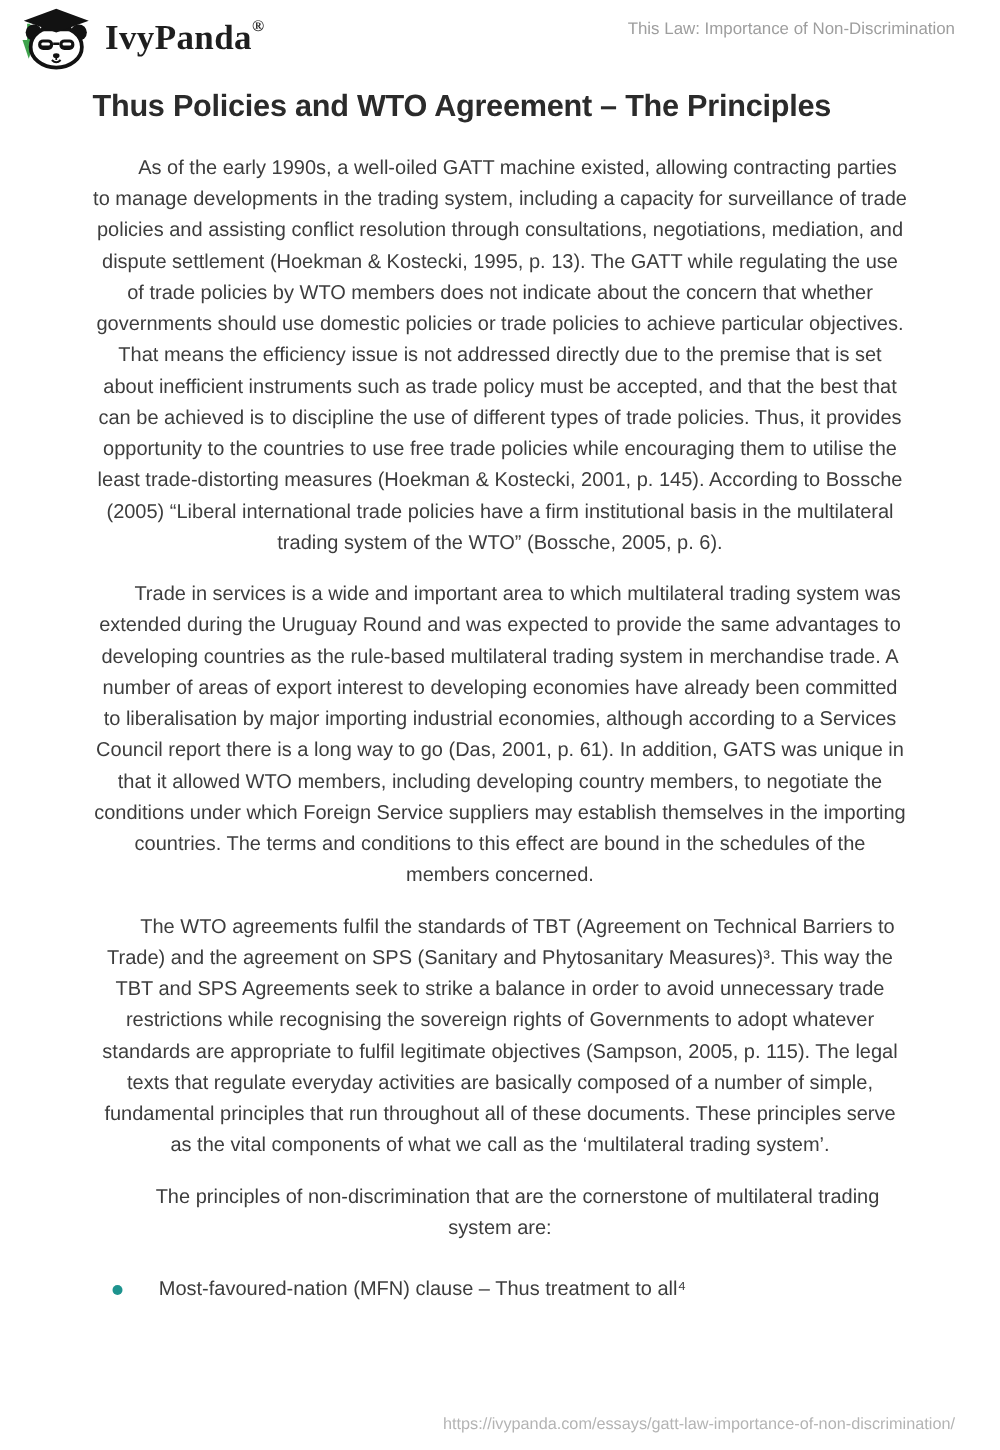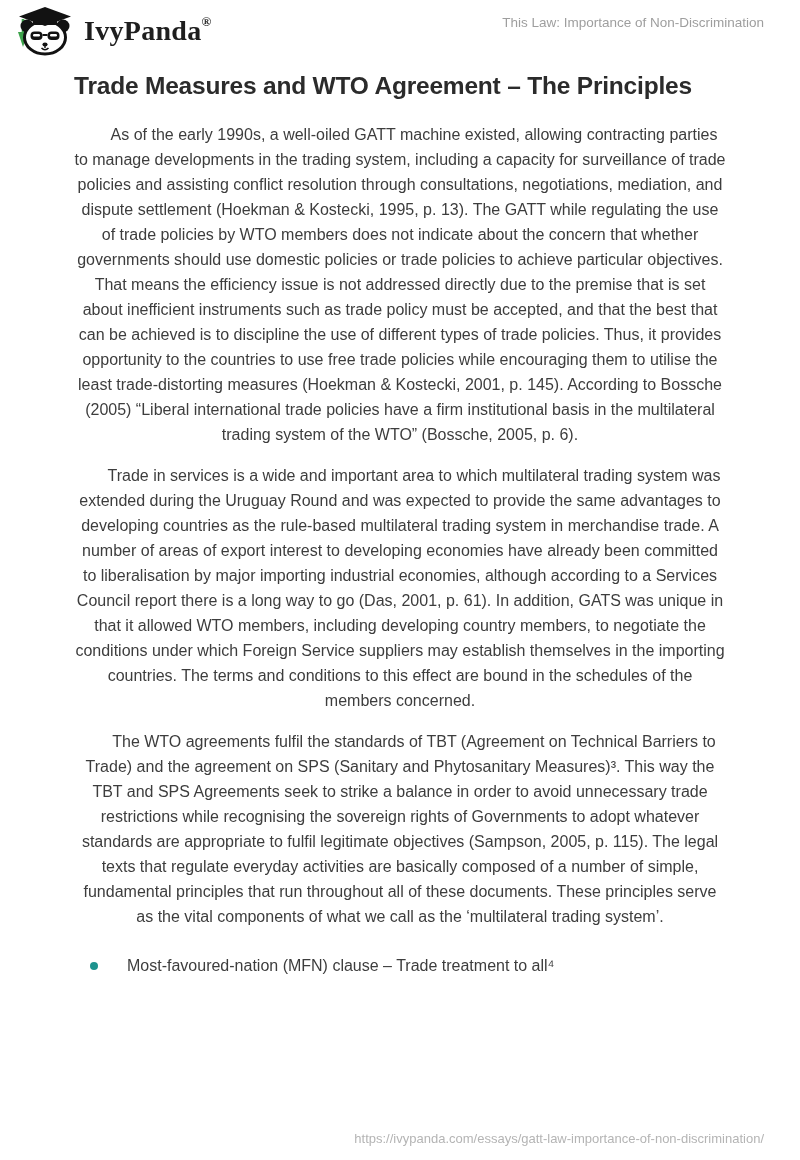--- a/index.html
+++ b/index.html
@@ -128,29 +128,30 @@
           <line x1="31" y1="40" x2="31" y2="42" stroke="#121212" stroke-width="1.4"></line>
           <path d="M27.5,42 Q31,45.5 34.5,42" fill="none" stroke="#121212" stroke-width="1.6"></path>
         </svg>
       </span>
       <span class="brand"><span>IvyPanda</span><span class="brand-reg">®</span></span>
     </div>
     <div class="running-title">This Law: Importance of Non-Discrimination</div>
   </div>
 
   <div class="content">
-    <h1 class="article-title">Trade Measures and WTO Agreement – The Principles</h1>
+    <h1 class="article-title">Thus Policies and WTO Agreement – The Principles</h1>
 
     <p class="para">As of the early 1990s, a well-oiled GATT machine existed, allowing contracting parties to manage developments in the trading system, including a capacity for surveillance of trade policies and assisting conflict resolution through consultations, negotiations, mediation, and dispute settlement (Hoekman &amp; Kostecki, 1995, p. 13). The GATT while regulating the use of trade policies by WTO members does not indicate about the concern that whether governments should use domestic policies or trade policies to achieve particular objectives. That means the efficiency issue is not addressed directly due to the premise that is set about inefficient instruments such as trade policy must be accepted, and that the best that can be achieved is to discipline the use of different types of trade policies. Thus, it provides opportunity to the countries to use free trade policies while encouraging them to utilise the least trade-distorting measures (Hoekman &amp; Kostecki, 2001, p. 145). According to Bossche (2005) “Liberal international trade policies have a firm institutional basis in the multilateral trading system of the WTO” (Bossche, 2005, p. 6).</p>
     <p class="para">Trade in services is a wide and important area to which multilateral trading system was extended during the Uruguay Round and was expected to provide the same advantages to developing countries as the rule-based multilateral trading system in merchandise trade. A number of areas of export interest to developing economies have already been committed to liberalisation by major importing industrial economies, although according to a Services Council report there is a long way to go (Das, 2001, p. 61). In addition, GATS was unique in that it allowed WTO members, including developing country members, to negotiate the conditions under which Foreign Service suppliers may establish themselves in the importing countries. The terms and conditions to this effect are bound in the schedules of the members concerned.</p>
     <p class="para">The WTO agreements fulfil the standards of TBT (Agreement on Technical Barriers to Trade) and the agreement on SPS (Sanitary and Phytosanitary Measures)³. This way the TBT and SPS Agreements seek to strike a balance in order to avoid unnecessary trade restrictions while recognising the sovereign rights of Governments to adopt whatever standards are appropriate to fulfil legitimate objectives (Sampson, 2005, p. 115). The legal texts that regulate everyday activities are basically composed of a number of simple, fundamental principles that run throughout all of these documents. These principles serve as the vital components of what we call as the ‘multilateral trading system’.</p>
+    <p class="para">The principles of non-discrimination that are the cornerstone of multilateral trading system are:</p>
 
     <div class="bullet-list">
       <div class="bullet-row">
         <span class="bullet-dot"></span>
-        <span class="bullet-text">Most-favoured-nation (MFN) clause – Trade treatment to all⁴</span>
+        <span class="bullet-text">Most-favoured-nation (MFN) clause – Thus treatment to all⁴</span>
       </div>
     </div>
   </div>
 
   <a class="footer-url" href="#">https://ivypanda.com/essays/gatt-law-importance-of-non-discrimination/</a>
 
 </div>
 
 </body></html>

